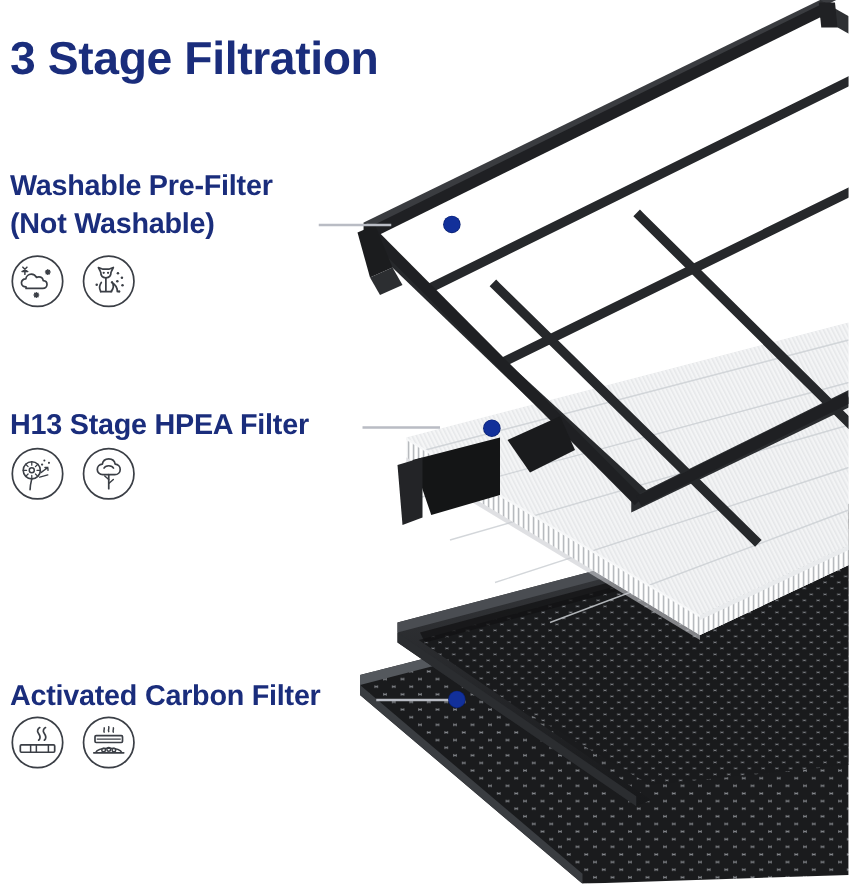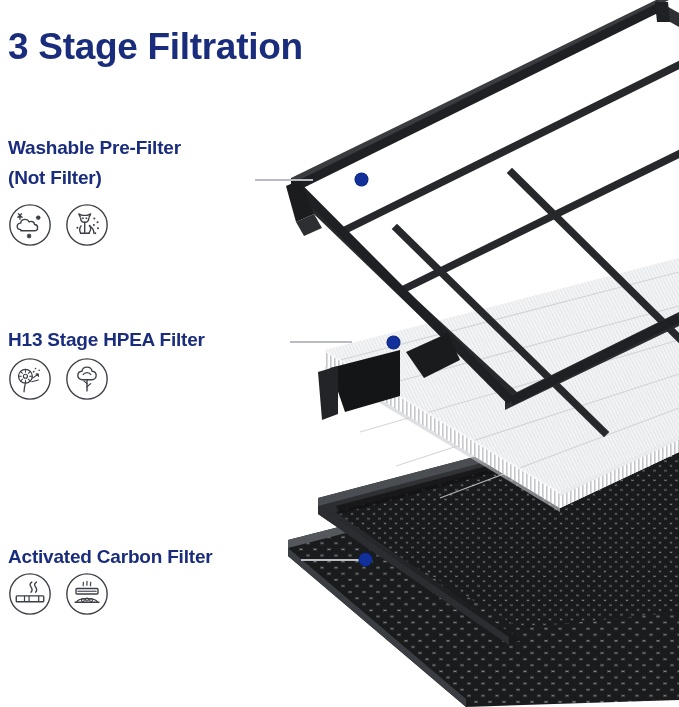--- a/index.html
+++ b/index.html
@@ -6,21 +6,21 @@
   body{width:679px;height:707px;position:relative;overflow:hidden;
        font-family:"Liberation Sans","DejaVu Sans",sans-serif;
        -webkit-font-smoothing:antialiased;}
 
   #stage{position:absolute;inset:0;width:547px;height:707px;background:#ffffff;}
 
   
   .title{position:absolute;left:8px;top:26px;font-size:37px;font-weight:bold;
          color:#1a2d7c;letter-spacing:-.3px;white-space:nowrap;z-index:40;}
 
-  .lbl{position:absolute;z-index:40;color:#1a2d7c;font-size:19px;
+  .lbl{position:absolute;z-index:40;color:#1a2d7c;font-size:23px;
        font-weight:bold;letter-spacing:-.2px;white-space:nowrap;line-height:29px;}
   .lbl.two{line-height:30px;}
 
   .icorow{position:absolute;z-index:40;display:flex;gap:13px;}
   .ico{width:44px;height:44px;display:block;}
 
   
   .leader{position:absolute;height:2px;background:#b9bcc4;z-index:39;}
   .dot{position:absolute;width:13px;height:13px;border-radius:50%;
        background:#12309a;z-index:41;box-shadow:0 0 0 .5px #0b2171;}
@@ -151,21 +151,21 @@
 
         <polygon points="406,352 448,333 460,360 424,378" fill="#1a1b1d"></polygon>
       </g>
     </svg>
   </div>
 
   <div class="title">3 Stage Filtration</div>
 
   <div class="lbl two" style="left:8px;top:133px;">
     <div>Washable Pre-Filter</div>
-    <div>(Not Filter)</div>
+    <div>(Not Washable)</div>
   </div>
   <div class="icorow" style="left:8px;top:203px;">
     <svg class="ico" viewBox="0 0 48 48">
       <circle cx="24" cy="24" r="22" fill="none" stroke="#3b3f46" stroke-width="1.5"></circle>
       <path d="M14 29c-2.4 0-4-1.6-4-3.6s1.7-3.5 3.8-3.4c.3-2.4 2.3-4.2 4.8-4.2 2 0 3.7 1.2 4.5 2.9.6-.4 1.3-.6 2.1-.6 2 0 3.6 1.5 3.8 3.4 1.9.1 3.3 1.6 3.3 3.4 0 1.9-1.6 3.4-3.6 3.4H14z" fill="none" stroke="#3b3f46" stroke-width="1.5" stroke-linejoin="round"></path>
       <g stroke="#3b3f46" stroke-width="1.3" stroke-linecap="round">
         <path d="M13 13v5M10.5 15.5h5M11.2 11.7l3.6 3.6M14.8 11.7l-3.6 3.6"></path>
         <path d="M33 14v4M31 16h4M31.6 14.6l2.8 2.8M34.4 14.6l-2.8 2.8"></path>
         <path d="M23 34v4M21 36h4M21.6 34.6l2.8 2.8M24.4 34.6l-2.8 2.8"></path>
       </g>

